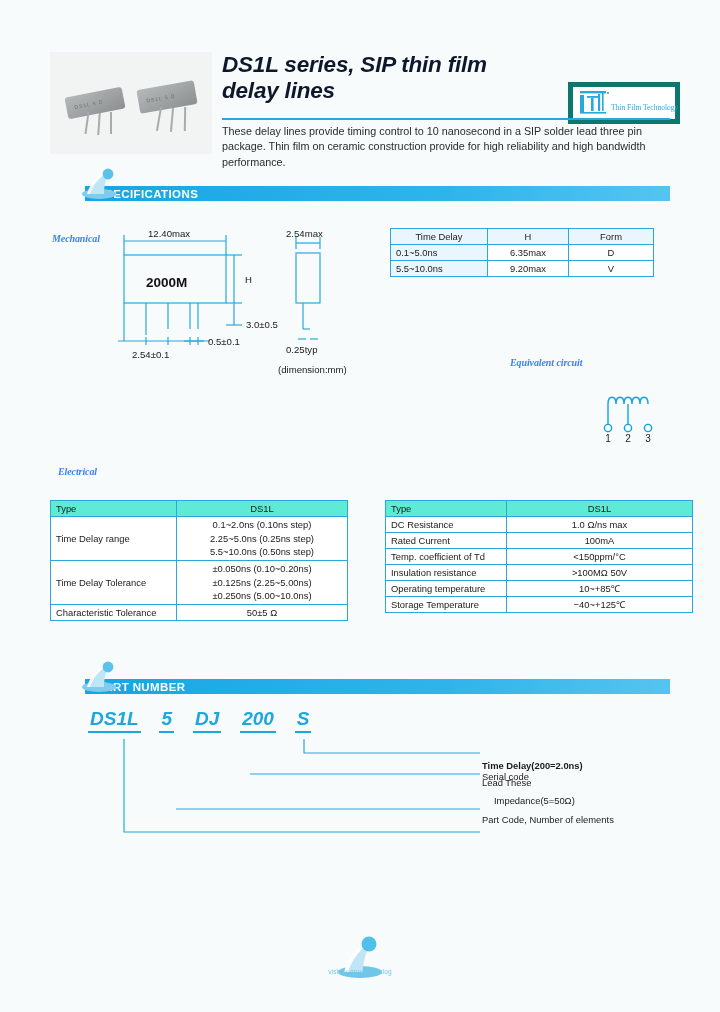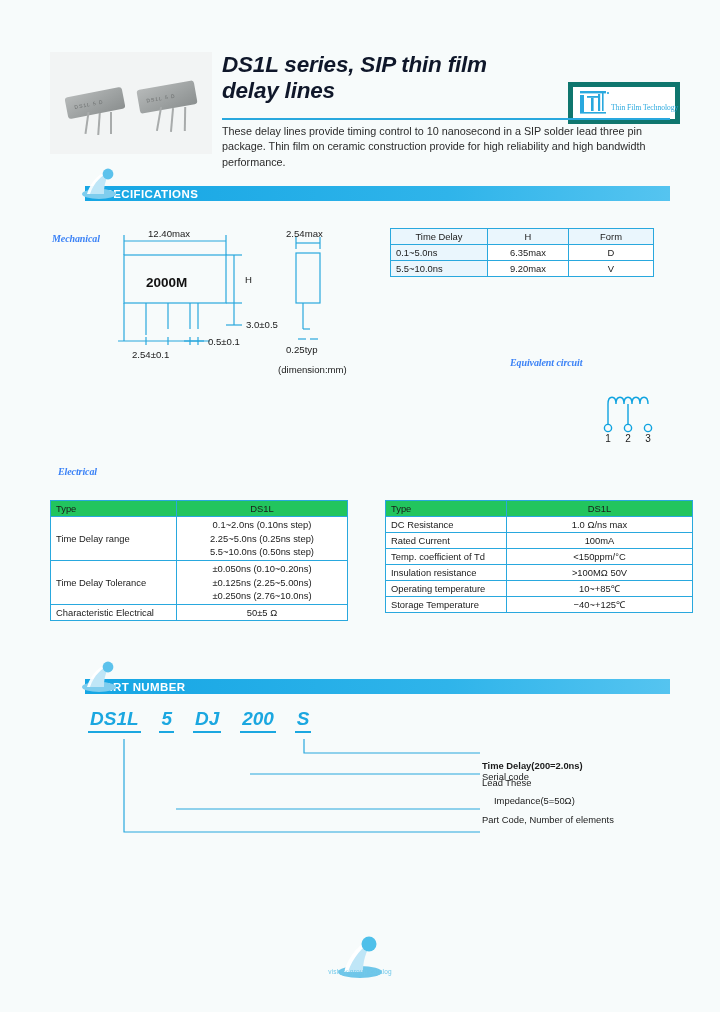--- a/index.html
+++ b/index.html
@@ -143,21 +143,21 @@
   #td-table tbody td:first-child { background: #eaf6fd; }
 
   
   #el-left  { left: 50px;  top: 500px; }
   #el-right { left: 385px; top: 500px; }
   #el-left .k  { width: 115px; }
   #el-left .v  { width: 160px; }
   #el-right .k { width: 110px; }
   #el-right .v { width: 175px; }
   #el-left td, #el-right td { height: 13px; }
-  #el-left .hd, #el-right .hd { background: #22c55e; }
+  #el-left .hd, #el-right .hd { background: #5eead4; }
   .multi { line-height: 1.45; }
 
   
   #mech-svg { left: 110px; top: 225px; }
   #mech-label { left: 52px; top: 233px; }
   #mech-blob { left: 106px; top: 231px; width: 42px; height: 30px; }
 
   
   #eq-label { left: 510px; top: 357px; }
   #eq-blob  { left: 560px; top: 352px; width: 36px; height: 28px; }
@@ -366,25 +366,25 @@
           <div>0.1~2.0ns    (0.10ns step)</div>
           <div>2.25~5.0ns  (0.25ns step)</div>
           <div>5.5~10.0ns  (0.50ns step)</div>
         </td>
       </tr>
       <tr>
         <td class="l k">Time Delay Tolerance</td>
         <td class="c v multi">
           <div>±0.050ns  (0.10~0.20ns)</div>
           <div>±0.125ns  (2.25~5.00ns)</div>
-          <div>±0.250ns  (2.76~10.0ns)</div>
+          <div>±0.250ns  (5.00~10.0ns)</div>
         </td>
       </tr>
       <tr>
-        <td class="l k">Characteristic Electrical</td>
+        <td class="l k">Characteristic Tolerance</td>
         <td class="c v">50±5 Ω</td>
       </tr>
     </tbody>
   </table>
 
   <table class="spec abs" id="el-right">
     <tbody>
       <tr>
         <td class="l k hd">Type</td>
         <td class="c v hd">DS1L</td>

